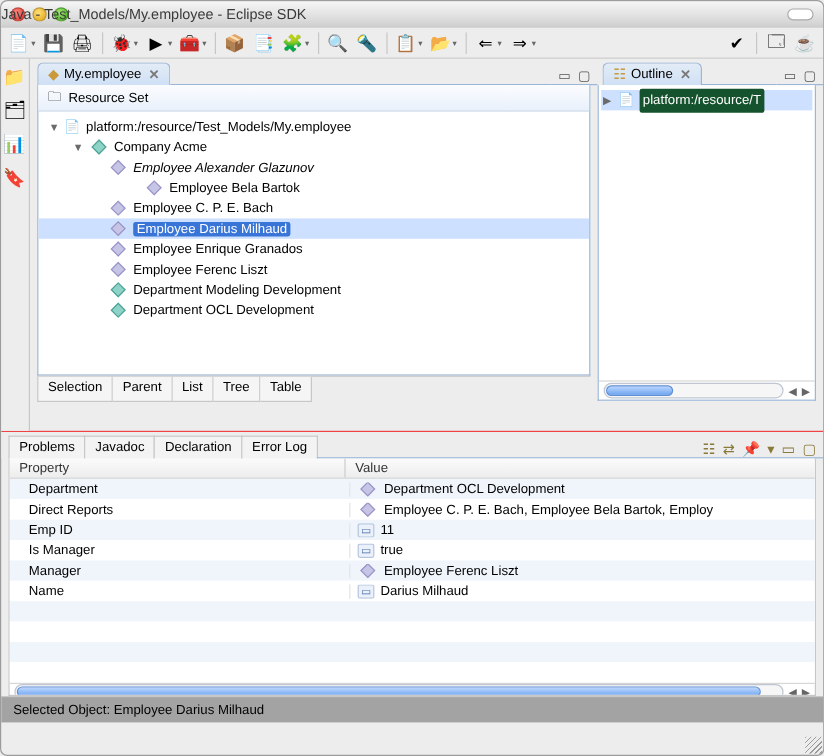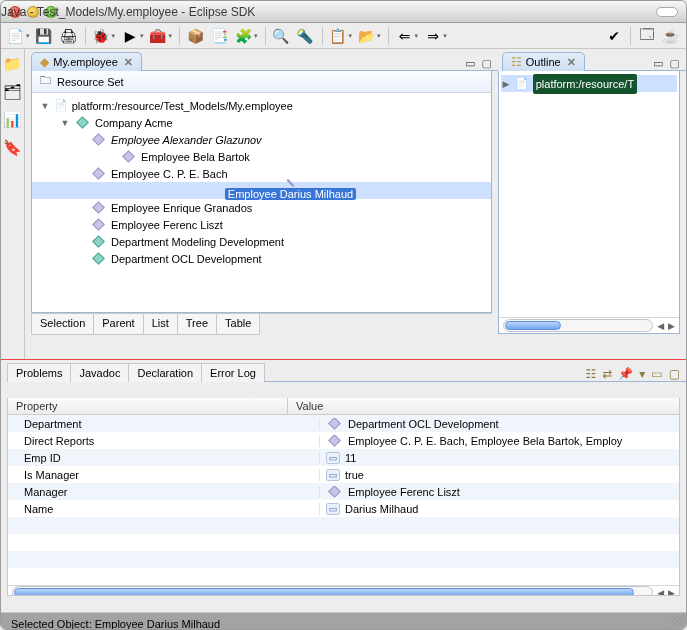--- a/index.html
+++ b/index.html
@@ -51,28 +51,28 @@
 .hscroll .thumb{position:absolute;left:1px;top:1px;height:9px;width:56px;border-radius:6px;background:linear-gradient(#bcd6ff,#6fa5ef);border:1px solid #5d8fd7}
 .hscroll .arr{color:#666;font-size:9px}
 .lower{border-top:1px solid #ef4444}
 .lower-tabbar{display:flex;align-items:flex-end;height:22px;padding-left:6px;background:#ededed}
 .lower-tabbar .pt{padding:3px 8px;border:1px solid #c7c7c7;border-bottom:none;background:#f3f3f3;font-size:11px;margin-right:-1px}
 .lower-tabbar .pt.active{background:linear-gradient(#fcfcff,#eef2f9);border-color:#9cb6d8}
 .lower-tabbar .pt.active .x{color:#7a7a7a;font-weight:bold;margin-left:4px}
 .lower-tabbar .spacer{flex:1;border-bottom:1px solid #9cb6d8}
 .lower-actions{display:flex;align-items:center;gap:6px;padding:0 6px;border-bottom:1px solid #9cb6d8}
 .lower-actions span{color:#8a7a3a;font-size:12px}
-.props{border:1px solid #c7c7c7;border-top:none;margin:16px 6px;background:#fff;height:198px;overflow:hidden;display:flex;flex-direction:column}
+.props{border:1px solid #c7c7c7;border-top:none;margin:0 6px;background:#fff;height:198px;overflow:hidden;display:flex;flex-direction:column}
 .props-hdr{display:flex;height:18px;background:linear-gradient(#fbfbfb,#ededed);border-bottom:1px solid #ccc}
 .props-hdr .col{padding:2px 8px;font-size:11px;color:#333}
 .col.prop{width:280px;border-right:1px solid #ccc}
 .rowp{display:flex;height:17px;align-items:center}
 .rowp:nth-child(odd){background:#f0f5fc}
 .rowp:nth-child(even){background:#fff}
-.rowp .c1{width:312px;padding-left:16px;border-right:1px solid #e4e4e4}
+.rowp .c1{width:284px;padding-left:16px;border-right:1px solid #e4e4e4}
 .rowp .c2{flex:1;padding-left:6px;display:flex;align-items:center;gap:5px;white-space:nowrap;overflow:hidden}
 .gly{width:14px;height:12px;display:inline-flex;align-items:center;justify-content:center;font-size:9px;color:#4a6ea8;border:1px solid #b5c5de;background:#eaf1fb;border-radius:2px}
 .props .hscroll .thumb{width:97%}
 .status{height:22px;display:flex;align-items:center;padding:0 10px;font-size:11px;background:#a3a3a3;border-top:1px solid #c7c7c7}
 .resize{position:absolute;right:2px;bottom:2px;width:14px;height:14px;background:repeating-linear-gradient(135deg,#9a9a9a 0 1px,transparent 1px 3px)}
 </style>
 </head>
 <body>
 
 <div class="titlebar">
@@ -165,21 +165,21 @@
               <span class="lbl">Employee Alexander Glazunov</span>
             </div>
             <div class="node" style="padding-left: 88px;">
               <span class="diamond fi"></span>
               <span class="lbl">Employee Bela Bartok</span>
             </div>
             <div class="node" style="padding-left: 58px;">
               <span class="diamond fi"></span>
               <span class="lbl">Employee C. P. E. Bach</span>
             </div>
-            <div class="node sel" style="padding-left: 58px; flex-direction: column;">
+            <div class="node sel" style="padding-left: 58px;">
               <span class="diamond fi"></span>
               <span class="lbl">Employee Darius Milhaud</span>
             </div>
             <div class="node" style="padding-left: 58px;">
               <span class="diamond fi"></span>
               <span class="lbl">Employee Enrique Granados</span>
             </div>
             <div class="node" style="padding-left: 58px;">
               <span class="diamond fi"></span>
               <span class="lbl">Employee Ferenc Liszt</span>

